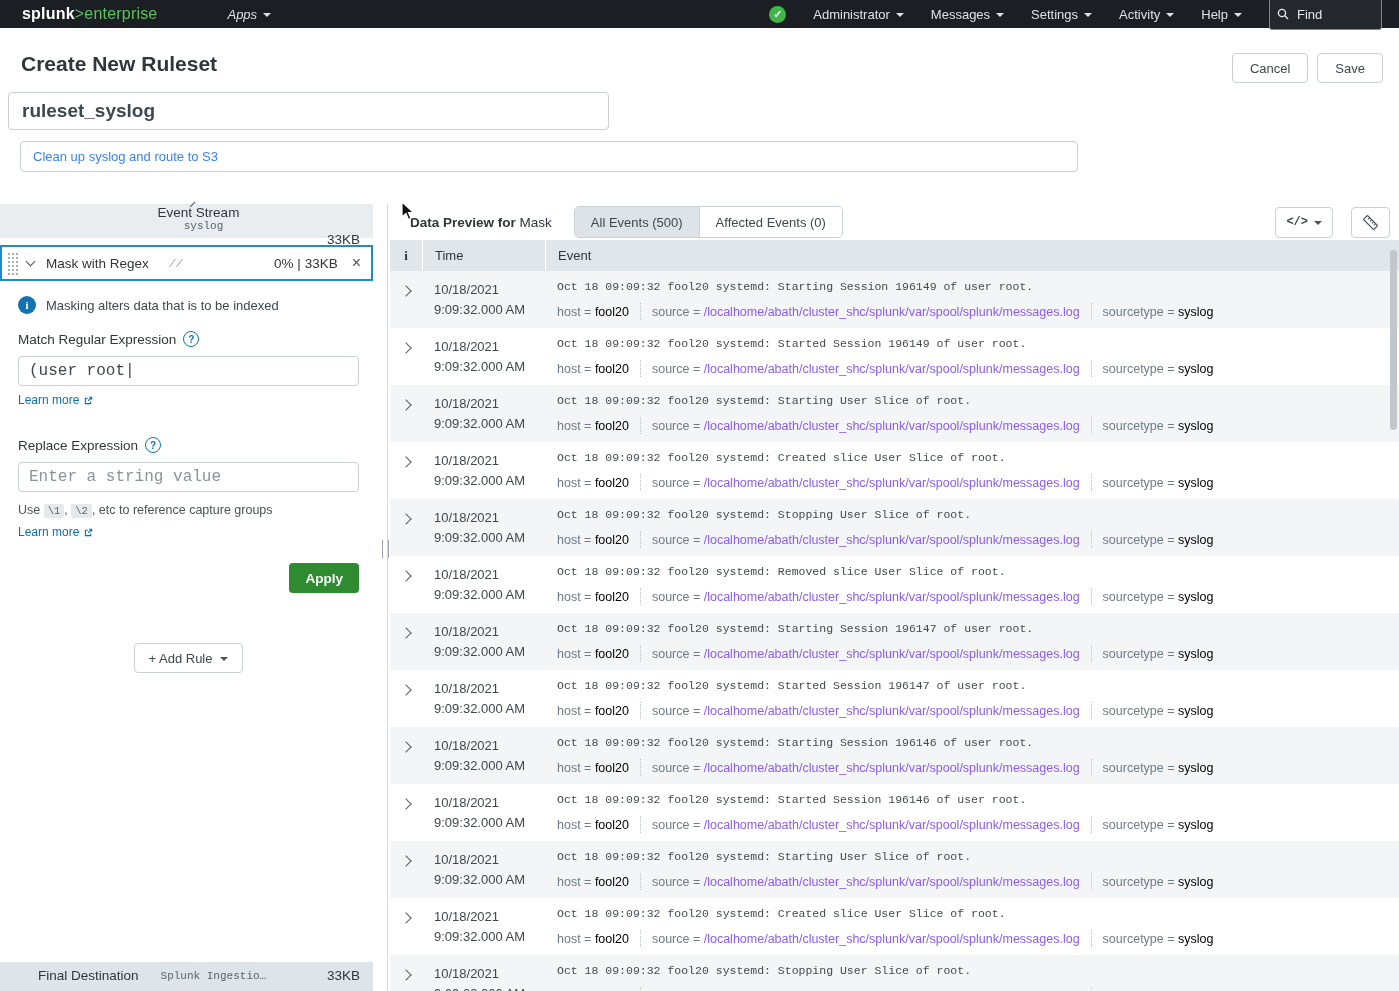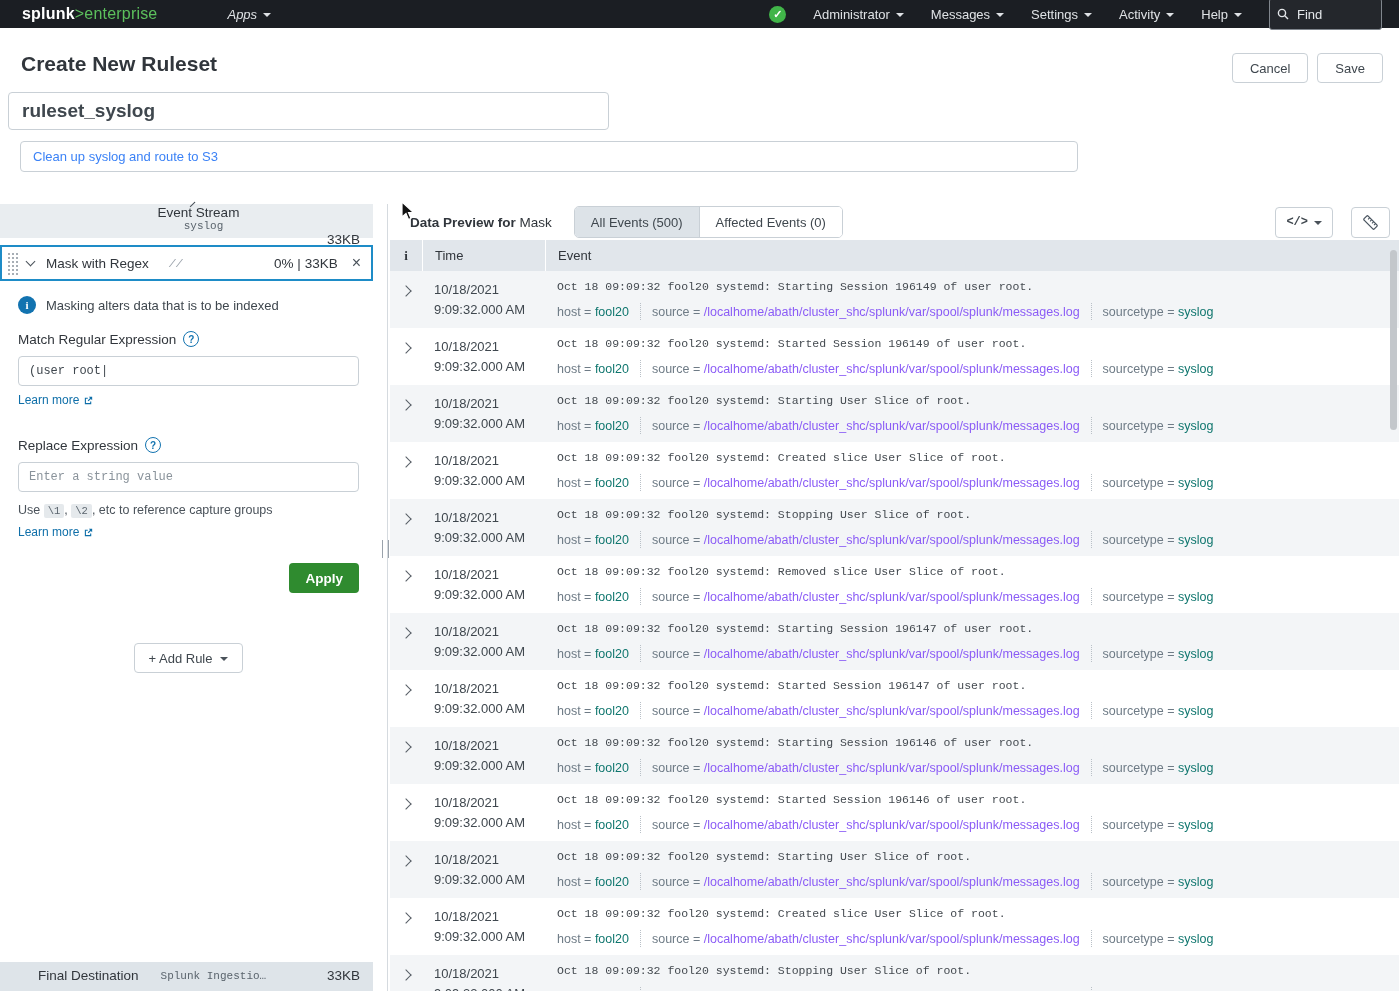--- a/index.html
+++ b/index.html
@@ -57,21 +57,21 @@
   .close-x { margin-left:14px; font-size:16px; color:#4a525a; cursor:pointer; line-height:1; }
   .mask-body { padding:0 14px 0 18px; }
   .info-line { margin-top:15px; display:flex; gap:10px; align-items:center; font-size:13px; color:#3f474e; }
   .info-ic { width:18px; height:18px; min-width:18px; border-radius:50%; background:#1273b0; color:#fff;
     font-size:11px; font-weight:700; font-family:"Liberation Serif",serif; display:flex;
     align-items:center; justify-content:center; }
   .field-label { margin-top:17px; font-size:13.5px; color:#31363c; display:flex; gap:7px; align-items:center; }
   .help-ic { width:16px; height:16px; border-radius:50%; border:1.5px solid #1273b0; color:#1273b0;
     font-size:10px; font-weight:700; display:flex; align-items:center; justify-content:center; }
   .text-input { margin-top:9px; width:341px; height:30px; border:1px solid #c9d0d6; border-radius:4px;
-    font-family:"Liberation Mono",monospace; font-size:12px; color:#3f474e; padding:0 10px; outline:none; }
+    font-family:"Liberation Mono",monospace; font-size:16px; color:#3f474e; padding:0 10px; outline:none; }
   .text-input::placeholder { color:#8a939b; opacity:1; }
   .learnmore { margin-top:7px; font-size:12px; color:#0f6fa9; display:inline-flex; gap:4px;
     align-items:center; cursor:pointer; }
   .note { margin-top:11px; font-size:12.5px; color:#4a525a; }
   .chip { font-family:"Liberation Mono",monospace; font-size:10.5px; background:#e5e9ec; border-radius:2px;
     padding:1px 4px; color:#5a646d; display:inline-block; }
   .apply-row { margin-top:23px; display:flex; justify-content:flex-end; }
   .apply-btn { background:#2f8b2f; color:#fff; font-weight:700; font-size:13.5px; border:none;
     border-radius:4px; height:30px; padding:0 16px; cursor:pointer; font-family:"Liberation Sans",sans-serif; }
   .addrule-row { margin-top:50px; display:flex; justify-content:center; }
@@ -109,21 +109,21 @@
   .trow { display:grid; grid-template-columns:32px 123px 1fr; height:57px; }
   .trow.shade { background:#f3f5f7; }
   .td-i { display:flex; justify-content:center; padding-top:16px; }
   .td-i .cv { width:8px; height:8px; border-color:#565d65; }
   .td-time { font-size:13px; color:#3f474e; padding:9px 0 0 12px; line-height:20px; white-space:nowrap; }
   .td-event { padding:8px 0 0 12px; overflow:hidden; }
   .ev-msg { font-family:"Liberation Mono",monospace; font-size:11.5px; color:#444a50; line-height:16px;
     white-space:nowrap; }
   .ev-meta { margin-top:8px; display:flex; align-items:center; font-size:12.5px; white-space:nowrap; }
   .ev-meta .k { color:#6e7b86; }
-  .ev-meta .v { color:#0f766e; }
+  .ev-meta .v { color:#000000; }
   .ev-meta .v.src { color:#8b5cf6; }
   .sep { width:1px; height:17px; border-left:1px dotted #b9c0c7; margin:0 11px; }
   .scroll-thumb { position:absolute; right:2px; top:46px; width:7px; height:180px; background:#c3c7cb;
     border-radius:4px; }
   .cursor { position:absolute; left:401px; top:201px; z-index:50; pointer-events:none; }
   a, .learnmore { text-decoration:none; }
 </style>
 </head>
 <body>
 

